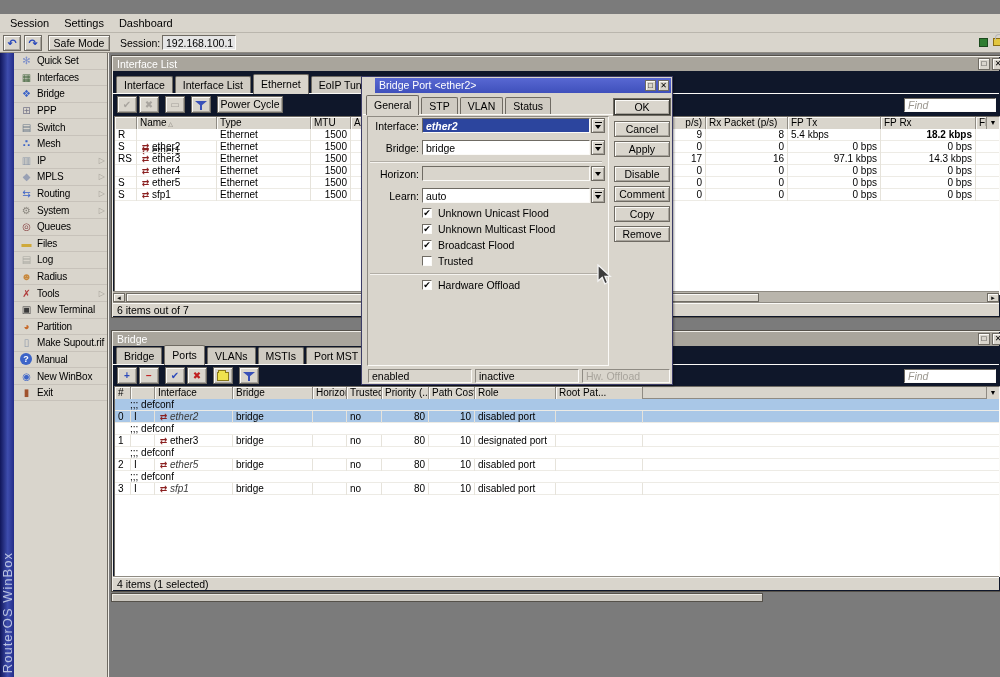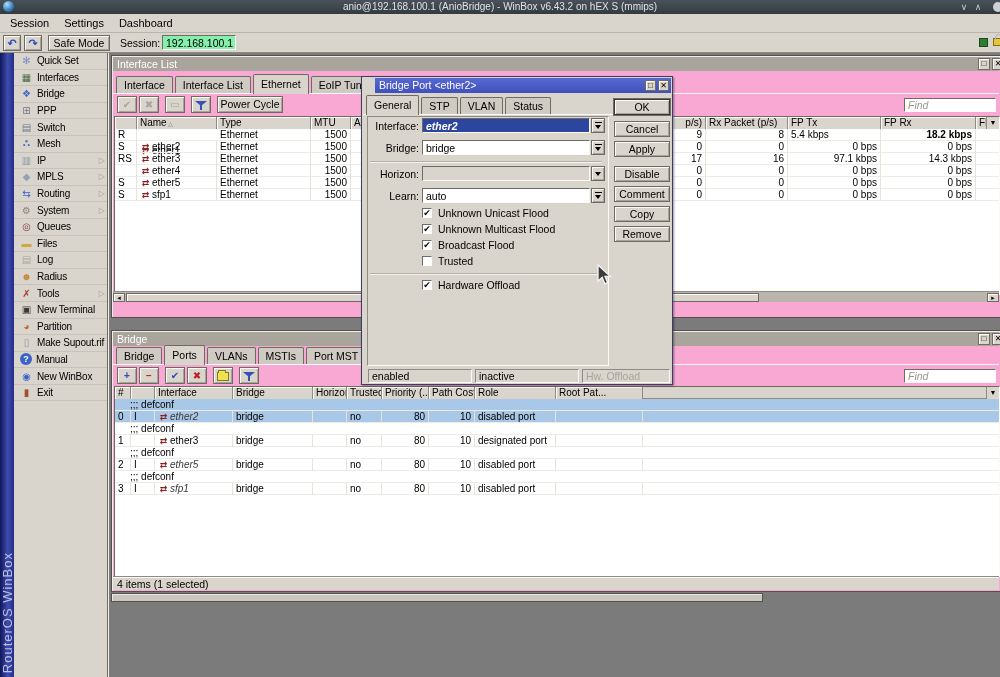--- a/index.html
+++ b/index.html
@@ -16,21 +16,21 @@
 .wm-circle{position:absolute;top:2px;width:10px;height:10px;border-radius:50%;background:#ccd1d5;}
 
 .menubar{position:absolute;left:0;top:14px;width:1000px;height:19px;background:#d9d5cc;border-bottom:1px solid #bab6ad;display:flex;align-items:center;padding-left:4px;}
 .menu-item{padding:2px 9px 2px 6px;font-size:11px;}
 
 .toolbar{position:absolute;left:0;top:33px;width:1000px;height:20px;background:#d9d5cc;border-bottom:1px solid #8f8b83;overflow:hidden;}
 .btn{background:#d9d5cc;border:1px solid #6f6b63;box-shadow:inset 1px 1px 0 #fbfaf7,inset -1px -1px 0 #a8a49c;}
 .tb-btn{position:absolute;top:2px;width:18px;height:16px;text-align:center;line-height:14px;font-size:11px;color:#2b49bb;font-weight:bold;}
 .safe-btn{position:absolute;left:48px;top:2px;width:62px;height:16px;text-align:center;line-height:14px;font-size:10.5px;color:#000;}
 .sess-lbl{position:absolute;left:120px;top:4px;font-size:10.5px;}
-.sess-field{position:absolute;left:162px;top:2px;width:74px;height:15px;background:#86efac;border:1px solid #6f6b63;
+.sess-field{position:absolute;left:162px;top:2px;width:74px;height:15px;background:#e5e5e5;border:1px solid #6f6b63;
   border-color:#6f6b63 #fbfaf7 #fbfaf7 #6f6b63;font-size:10.5px;padding:1px 3px;line-height:12px;}
 .tb-green{position:absolute;right:12px;top:5px;width:9px;height:9px;background:#2f7d31;border:1px solid #1c4a1e;}
 .tb-lock{position:absolute;right:-3px;top:5px;width:10px;height:8px;background:#e2c63e;border:1px solid #8a6e12;}
 .tb-lock::before{content:"";position:absolute;left:1px;top:-5px;width:6px;height:5px;border:1.5px solid #b6b6b6;border-bottom:none;border-radius:4px 4px 0 0;}
 
 
 .brand{position:absolute;left:0;top:53px;width:14px;height:624px;background:linear-gradient(90deg,#10165a,#3e4dae 55%,#232d88);}
 .brand span{position:absolute;bottom:4px;left:0;width:14px;writing-mode:vertical-rl;transform:rotate(180deg);
   color:#b9c1e0;font-size:13px;letter-spacing:1px;white-space:nowrap;}
 .sidebar{position:absolute;left:14px;top:53px;width:94px;height:624px;background:#d9d5cc;border-right:1px solid #6f6b63;overflow:hidden;}
@@ -58,21 +58,21 @@
 [data-icon="supout-icon"]::before{content:"▯";color:#8a96a8;}
 [data-icon="manual-icon"]{background:#3c64c8;border-radius:50%;width:12px;height:12px;line-height:12px;}
 [data-icon="manual-icon"]::before{content:"?";color:#fff;font-weight:bold;font-size:9px;}
 [data-icon="winbox-icon"]::before{content:"◉";color:#3c64c8;}
 [data-icon="exit-icon"]::before{content:"▮";color:#a0522d;}
 [data-icon="eth-icon"]{width:11px;height:11px;line-height:11px;}
 [data-icon="eth-icon"]::before{content:"⇄";color:#8b2020;font-weight:bold;font-size:9px;}
 
 
 .workspace{position:absolute;left:108px;top:53px;width:892px;height:624px;background:#7b7b7b;border-left:1px solid #f1efe9;}
-.window{position:absolute;background:#f9a8d4;border:1px solid #55514a;box-shadow:inset 1px 1px 0 #f0eee8;overflow:hidden;}
+.window{position:absolute;background:#0f172a;border:1px solid #55514a;box-shadow:inset 1px 1px 0 #f0eee8;overflow:hidden;}
 .win-title{position:absolute;left:1px;top:1px;right:1px;height:14px;background:#a9a59c;color:#fff;font-size:10.5px;padding-left:4px;line-height:14px;}
 .win-btn{position:absolute;width:12px;height:12px;background:#d9d5cc;border:1px solid #6f6b63;box-shadow:inset 1px 1px 0 #fbfaf7;
   font-size:8px;line-height:10px;text-align:center;color:#000;}
 .tabstrip{position:absolute;display:flex;align-items:flex-end;padding-left:3px;gap:2px;border-bottom:1px solid #fbfaf7;}
 .tab{height:17px;line-height:16px;padding:0 7px;background:#cfcbc2;border:1px solid #6f6b63;border-bottom:none;
   border-radius:2px 2px 0 0;font-size:10.5px;white-space:nowrap;}
 .tab.active{height:20px;line-height:19px;background:#d9d5cc;position:relative;z-index:2;margin-bottom:-1px;font-size:10.5px;}
 .mini-btn{position:absolute;width:20px;height:17px;text-align:center;line-height:15px;font-size:10px;}
 .mini-btn.dis{color:#a8a49e;}
 .funnel{position:relative;display:inline-block;width:12px;height:11px;}
@@ -133,27 +133,20 @@
 .dlg-stat.gray{color:#a8a49c;}
 
 .edge-strip{position:absolute;left:2px;top:540px;width:652px;height:9px;background:#cac6be;border:1px solid #55514a;box-shadow:inset 1px 1px 0 #eceae4;}
 #cursor{position:absolute;left:488px;top:211px;z-index:50;}
 </style>
 </head>
 <body>
 
 <div id="screen">
 
-  <div class="titlebar">
-    <div class="app-icon"></div>
-    <div class="t-title">anio@192.168.100.1 (AnioBridge) - WinBox v6.43.2 on hEX S (mmips)</div>
-    <div class="wm" style="right:30px">∨</div>
-    <div class="wm" style="right:16px">∧</div>
-    <div class="wm-circle" style="right:-3px"></div>
-  </div>
 
   <div class="menubar" id="menubar">
       <div class="menu-item">Session</div>
       <div class="menu-item">Settings</div>
       <div class="menu-item">Dashboard</div>
     </div>
 
   <div class="toolbar">
     <div class="btn tb-btn" style="left:3px"><span>↶</span></div>
     <div class="btn tb-btn" style="left:24px"><span>↷</span></div>
@@ -373,20 +366,21 @@
             <div class="tcell num" style="left: 673px; width: 93px; text-align: right;">0 bps</div>
             <div class="tcell num" style="left: 766px; width: 95px; text-align: right;">0 bps</div>
           </div>
         </div>
 
       <div class="hscroll">
         <div class="hs-arrow" style="left:0">◄</div>
         <div class="hs-thumb"></div>
         <div class="hs-arrow" style="right:0">►</div>
       </div>
+      <div class="statusbar">6 items out of 7</div>
     </div>
 
     <div class="window" style="left:2px;top:277px;width:890px;height:262px;">
       <div class="win-title">Bridge</div>
       <div class="win-btn" style="top:2px;right:10px">□</div>
       <div class="win-btn" style="top:2px;right:-4px">✕</div>
       <div class="tabstrip" id="br-tabs" style="left:1px;top:14px;right:1px;height:20px;">
           <div class="tab">Bridge</div>
           <div class="tab active">Ports</div>
           <div class="tab">VLANs</div>

